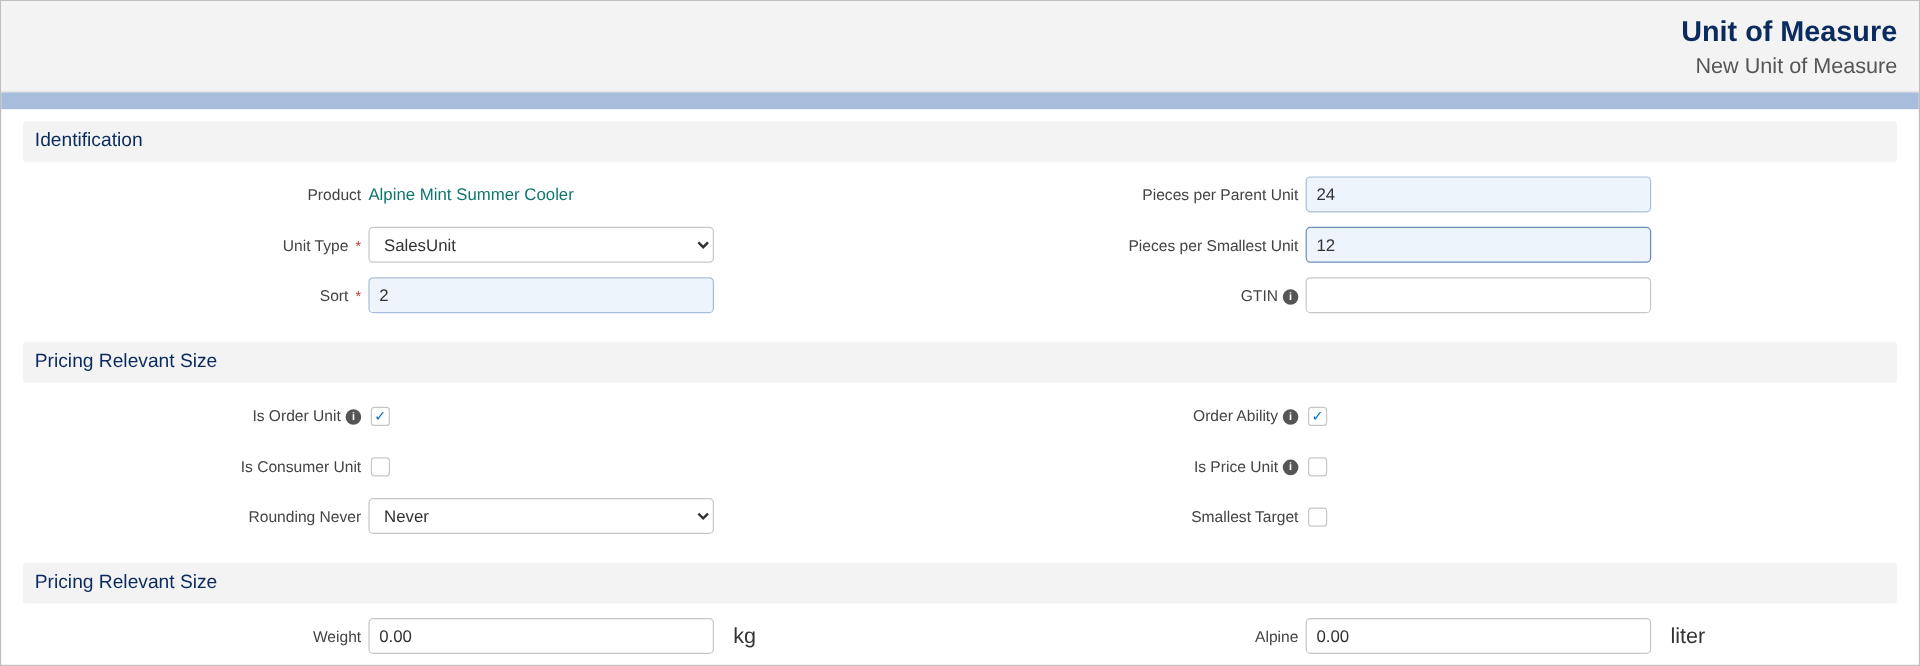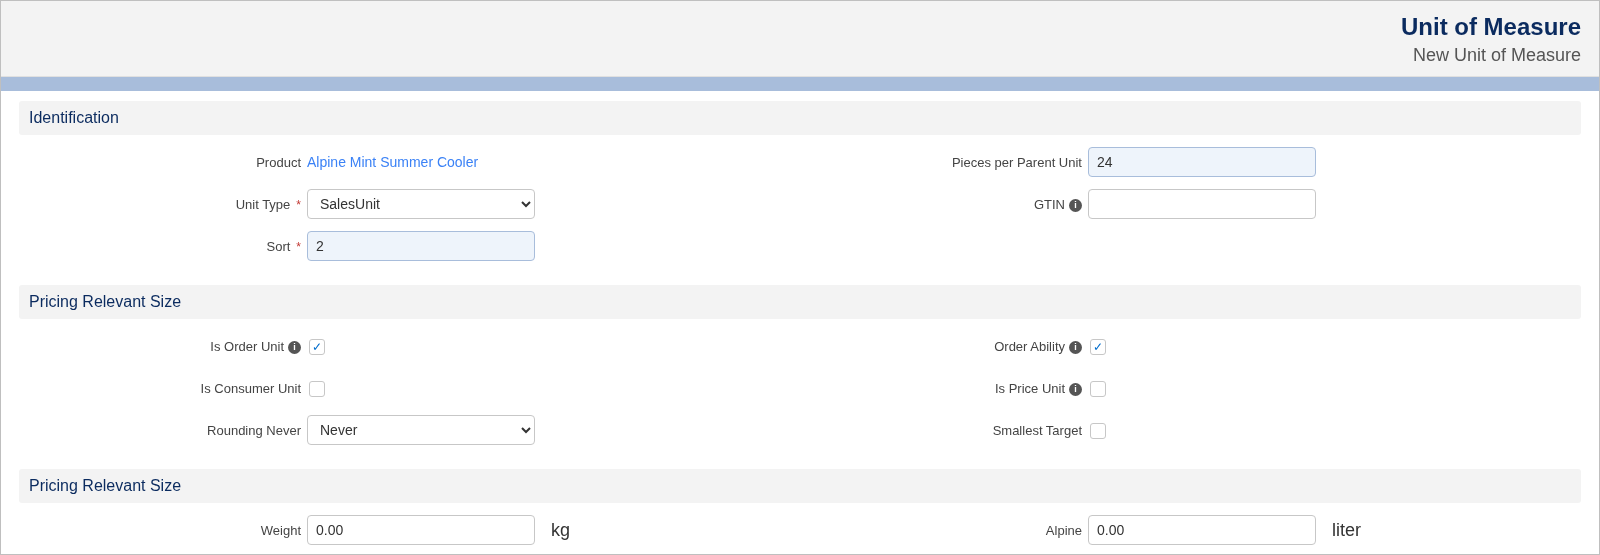--- a/index.html
+++ b/index.html
@@ -53,30 +53,30 @@
     justify-content:flex-end;
     align-items:flex-end;
     gap:4px;
   }
   .req { color:#c23934; font-size:12px; margin-left:2px; }
   .valcell {
     display:flex;
     align-items:center;
     gap:8px;
   }
-  .linkval { color:#3b82f6; font-size:14px; }
+  .linkval { color:#0f766e; font-size:14px; }
   select.input, input.input {
     font-size:14px;
     padding:5px 8px;
     border:1px solid #c7c7c7;
     border-radius:4px;
     background:#fff;
     color:#333;
   }
-  .input.w-sel { width:228px; height:30px; }
+  .input.w-sel { width:288px; height:30px; }
   .input.hl { background:#eef4fb; border:1px solid #a8bddb; }
   .input.hl2 { background:#eef4fb; border:1.5px solid #6c8cbb; }
   .chk {
     width:16px; height:16px;
     border:1px solid #c7c7c7;
     border-radius:3px;
     display:inline-flex;
     align-items:center;
     justify-content:center;
     cursor:pointer;
@@ -146,20 +146,28 @@
         <div class="row">
           <div class="lbl">
               <span>Pieces per Parent Unit</span>
             </div>
           <div class="valcell">
             <input class="input w-sel hl" value="24" style="">
           </div>
         </div>
         <div class="row">
           <div class="lbl">
+              <span>Pieces per Smallest Unit</span>
+            </div>
+          <div class="valcell">
+            <input class="input w-sel hl2" value="12" style="">
+          </div>
+        </div>
+        <div class="row">
+          <div class="lbl">
             <span>GTIN</span>
             <span class="info-icon">i</span>
           </div>
           <div class="valcell">
             <input class="input w-sel" value="" style="">
           </div>
         </div>
       </div>
     </div>
 

